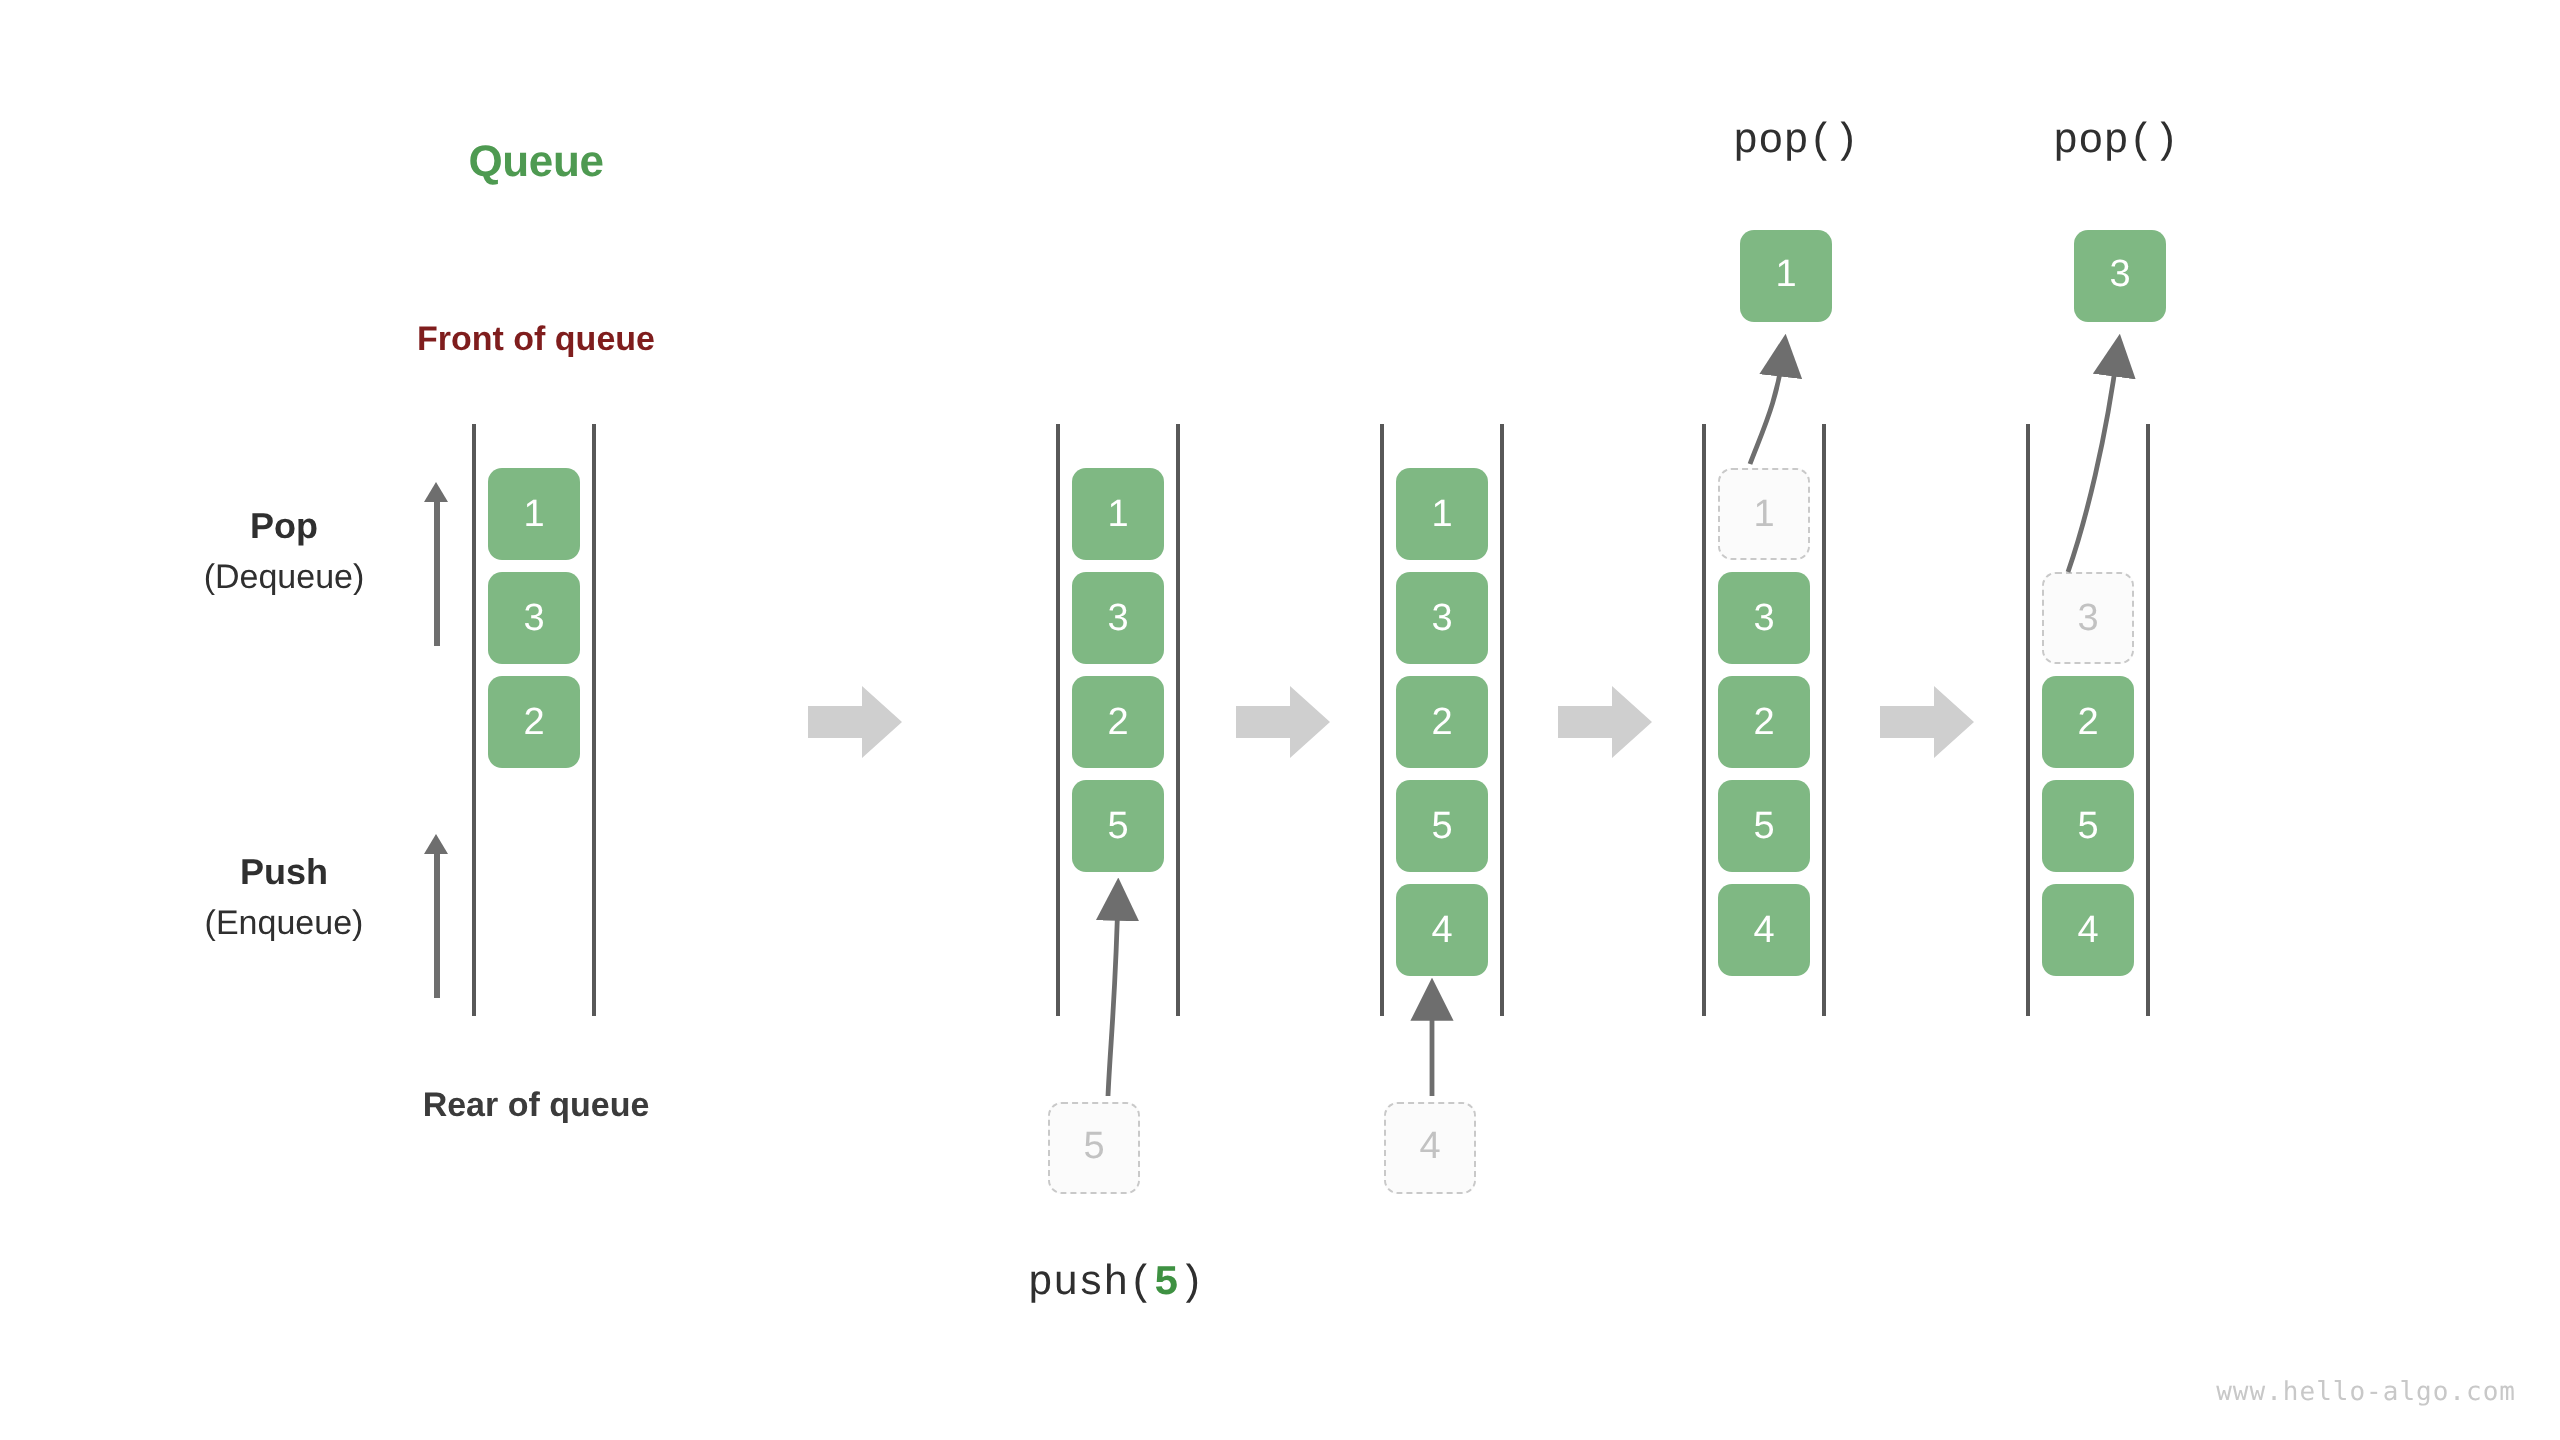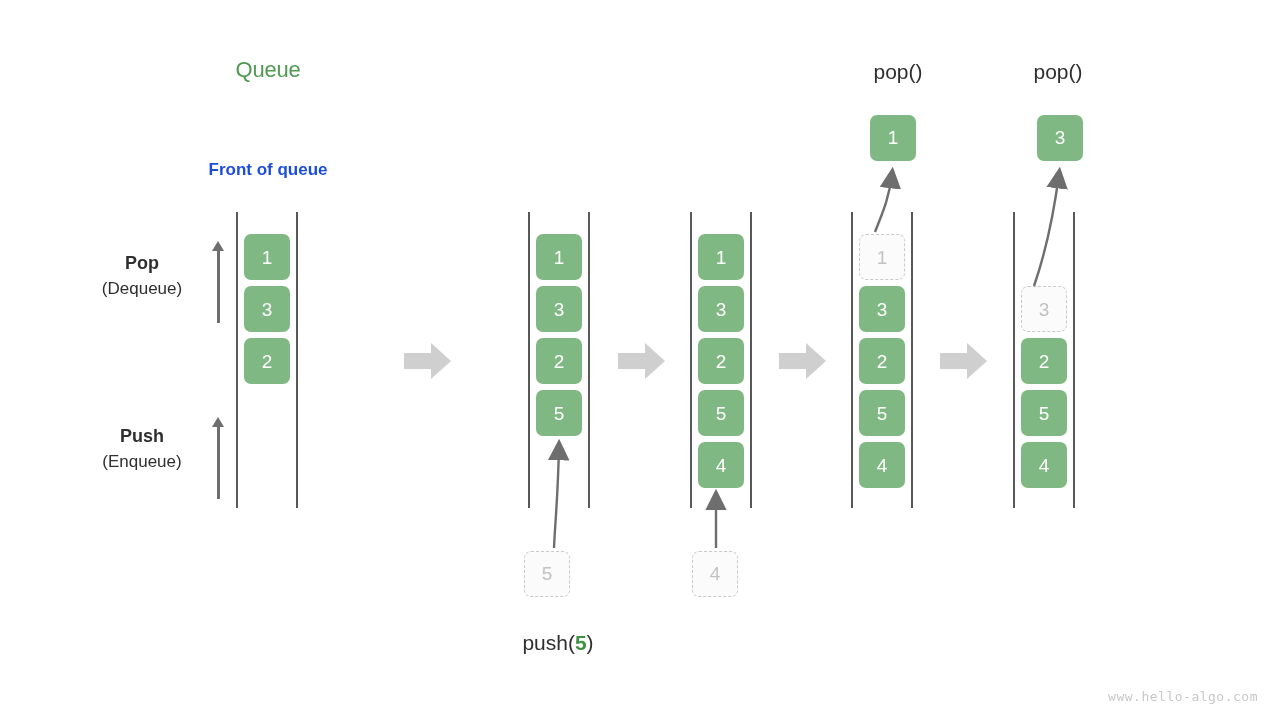--- a/index.html
+++ b/index.html
@@ -18,36 +18,36 @@
   .stage {
     position: absolute;
     left: 0; top: 0;
     width: 1280px;
     height: 720px;
   }
 
   
   .title-queue {
     position: absolute;
-    left: 168px; top: 57px;
+    left: 168px; top: 68px;
     width: 200px;
     text-align: center;
     font-size: 22px;
-    font-weight: normal;
+    font-weight: bold;
     color: #4e9a51;
     letter-spacing: -0.2px;
   }
   .lbl-front {
     position: absolute;
     left: 168px; top: 160px;
     width: 200px;
     text-align: center;
     font-size: 17px;
     font-weight: bold;
-    color: #1d4ed8;
+    color: #7f1d1d;
   }
   .lbl-rear {
     position: absolute;
     left: 168px; top: 543px;
     width: 200px;
     text-align: center;
     font-size: 17px;
     font-weight: bold;
     color: #3b3b3b;
   }
@@ -164,21 +164,21 @@
     align-items: center;
     justify-content: center;
     font-size: 19px;
   }
 
   
   .caption {
     position: absolute;
     width: 200px;
     text-align: center;
-    font-family: Liberation Sans, sans-serif;
+    font-family: Liberation Mono, monospace;
     font-size: 21px;
     color: #2f2f2f;
     white-space: pre;
   }
   .caption .num {
     color: #3e9142;
     font-weight: bold;
   }
   .cap-push5 { left: 458px; top: 631px; }
   .cap-push4 { left: 630px; top: 631px; }
@@ -211,20 +211,21 @@
     letter-spacing: 0.5px;
   }
 </style>
 </head>
 <body>
 
 <div class="stage">
 
   <div class="title-queue">Queue</div>
   <div class="lbl-front">Front of queue</div>
+  <div class="lbl-rear">Rear of queue</div>
 
   <div class="side-label lbl-push">
     <span class="main">Push</span>
     <span class="sub">(Enqueue)</span>
   </div>
   <div class="side-label lbl-pop">
     <span class="main">Pop</span>
     <span class="sub">(Dequeue)</span>
   </div>
 

